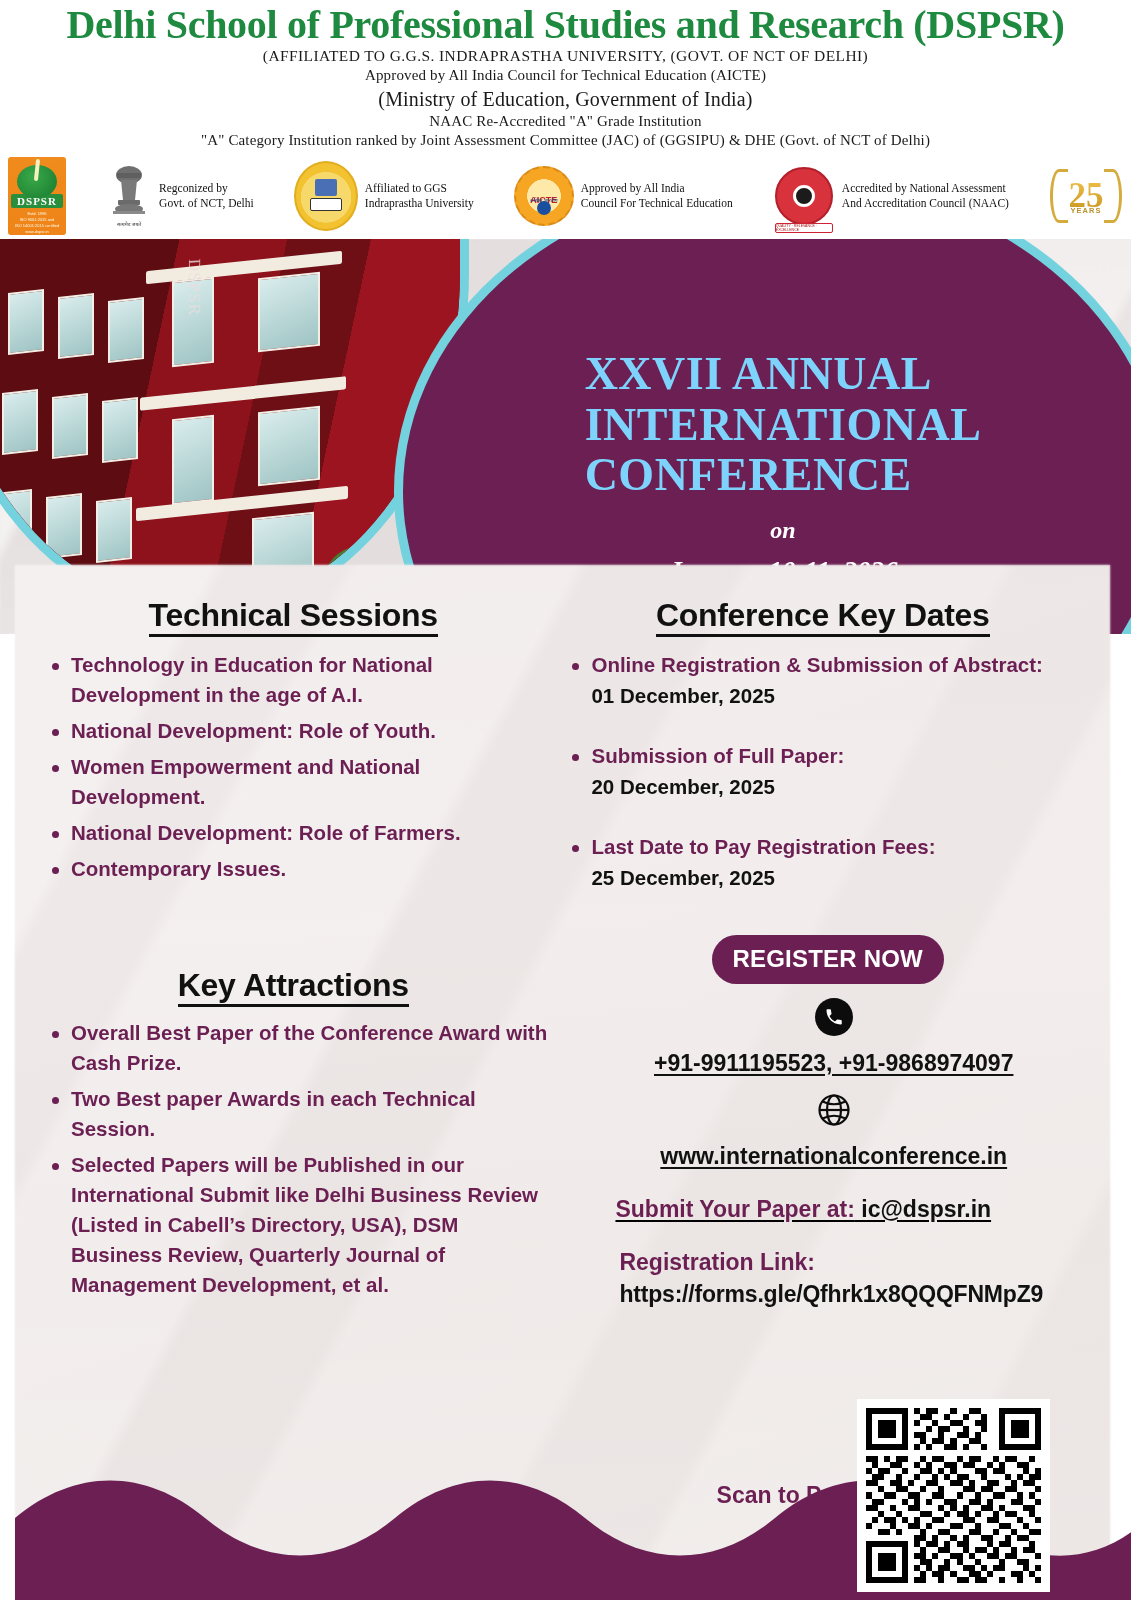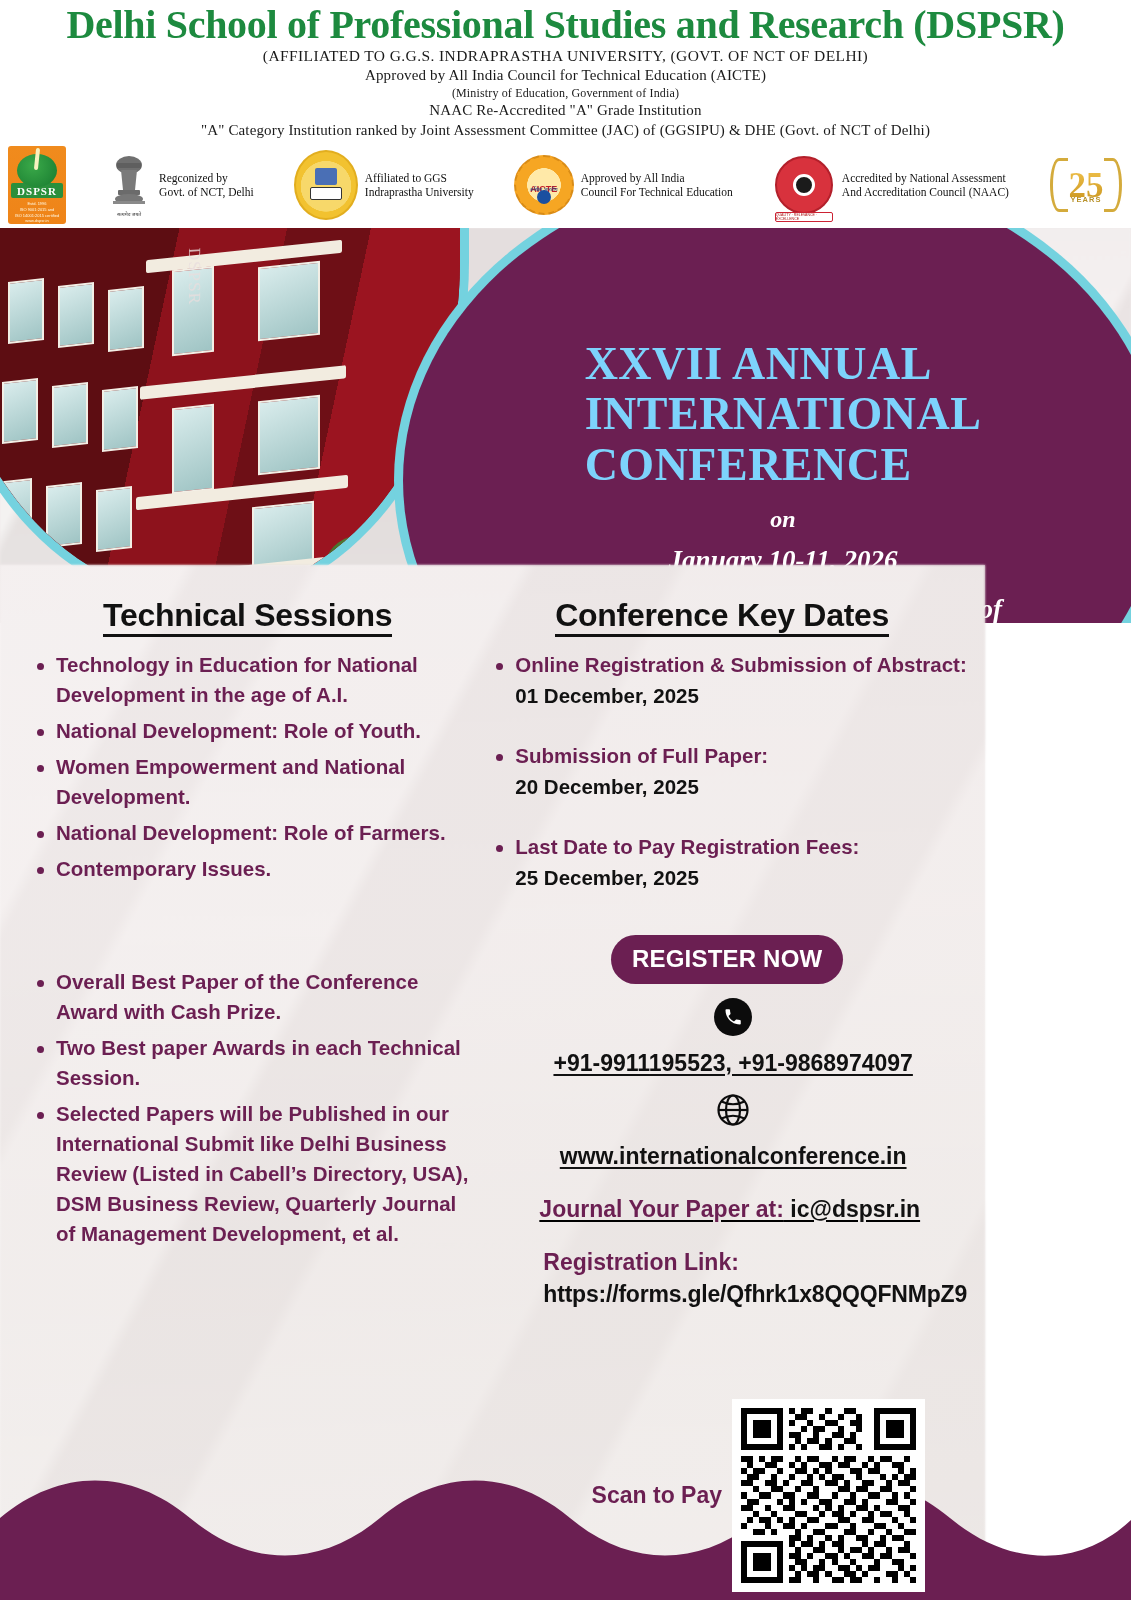--- a/index.html
+++ b/index.html
@@ -31,21 +31,21 @@
     white-space:nowrap;
   }
   .inst-sub {
     text-align:center;
     font-family:"Liberation Serif", serif;
     color:#1a1a1a;
     line-height:1.30;
   }
   .inst-sub .l1 { font-size:15.5px; letter-spacing:0.4px; }
   .inst-sub .l2 { font-size:15px; letter-spacing:0.15px; }
-  .inst-sub .l3 { font-size:12px; letter-spacing:0.15px; }
+  .inst-sub .l3 { font-size:20px; letter-spacing:0.15px; }
   .inst-sub .l4 { font-size:15px; letter-spacing:0.15px; }
   .inst-sub .l5 { font-size:15px; letter-spacing:0.15px; }
 
   
   .accred {
     display:flex;
     align-items:center;
     justify-content:space-between;
     padding:6px 8px 4px 8px;
     gap:2px;
@@ -265,22 +265,22 @@
     font-family:"Liberation Serif", serif;
     font-style:italic; font-weight:bold;
     color:#ffffff; font-size:27px;
     margin-top:14px; text-align:center; line-height:1.42;
     max-width:560px;
   }
 
   
   .content{
     position:absolute;
-    left:0; top:565px;
-    width:985px; height:1035px;
+    left:15px; top:565px;
+    width:1095px; height:1035px;
     z-index:2;
   }
   .cols{
     position:relative;
     display:flex;
     z-index:3;
     padding:32px 18px 0 18px;
   }
   .col-l{ width:547px; }
   .col-r{ width:566px; }
@@ -535,20 +535,23 @@
       </div>
       <ul class="list">
         <li>Technology in Education for National Development in the age of A.I.</li>
         <li>National Development: Role of Youth.</li>
         <li>Women Empowerment and National Development.</li>
         <li>National Development: Role of Farmers.</li>
         <li>Contemporary Issues.</li>
       </ul>
 
       <div class="attractions">
+        <div class="sec-head">
+          <span>Key Attractions</span>
+        </div>
         <ul class="list">
           <li>Overall Best Paper of the Conference Award with Cash Prize.</li>
           <li>Two Best paper Awards in each Technical Session.</li>
           <li>Selected Papers will be Published in our International Submit like Delhi Business Review (Listed in Cabell’s Directory, USA), DSM Business Review, Quarterly Journal of Management Development, et al.</li>
         </ul>
       </div>
 
     </div>
 
     <div class="col-r">
@@ -590,21 +593,21 @@
               <ellipse cx="17" cy="17" rx="7" ry="14.5" fill="none" stroke="#0c0c0c" stroke-width="2.2"></ellipse>
               <line x1="2.5" y1="17" x2="31.5" y2="17" stroke="#0c0c0c" stroke-width="2.2"></line>
               <path d="M5.5 8.5 Q17 14 28.5 8.5" fill="none" stroke="#0c0c0c" stroke-width="2"></path>
               <path d="M5.5 25.5 Q17 20 28.5 25.5" fill="none" stroke="#0c0c0c" stroke-width="2"></path>
             </svg>
           </span>
           <span class="contact-txt">www.internationalconference.in</span>
         </div>
 
         <div class="submit-line">
-          <span class="lbl">Journal Your Paper at:</span><span class="mail"> ic@dspsr.in</span>
+          <span class="lbl">Submit Your Paper at:</span><span class="mail"> ic@dspsr.in</span>
         </div>
 
         <div class="reglink">
           <span class="lbl">Registration Link:</span>
           <span class="url">https://forms.gle/Qfhrk1x8QQQFNMpZ9</span>
         </div>
       </div>
 
     </div>
   </div>

